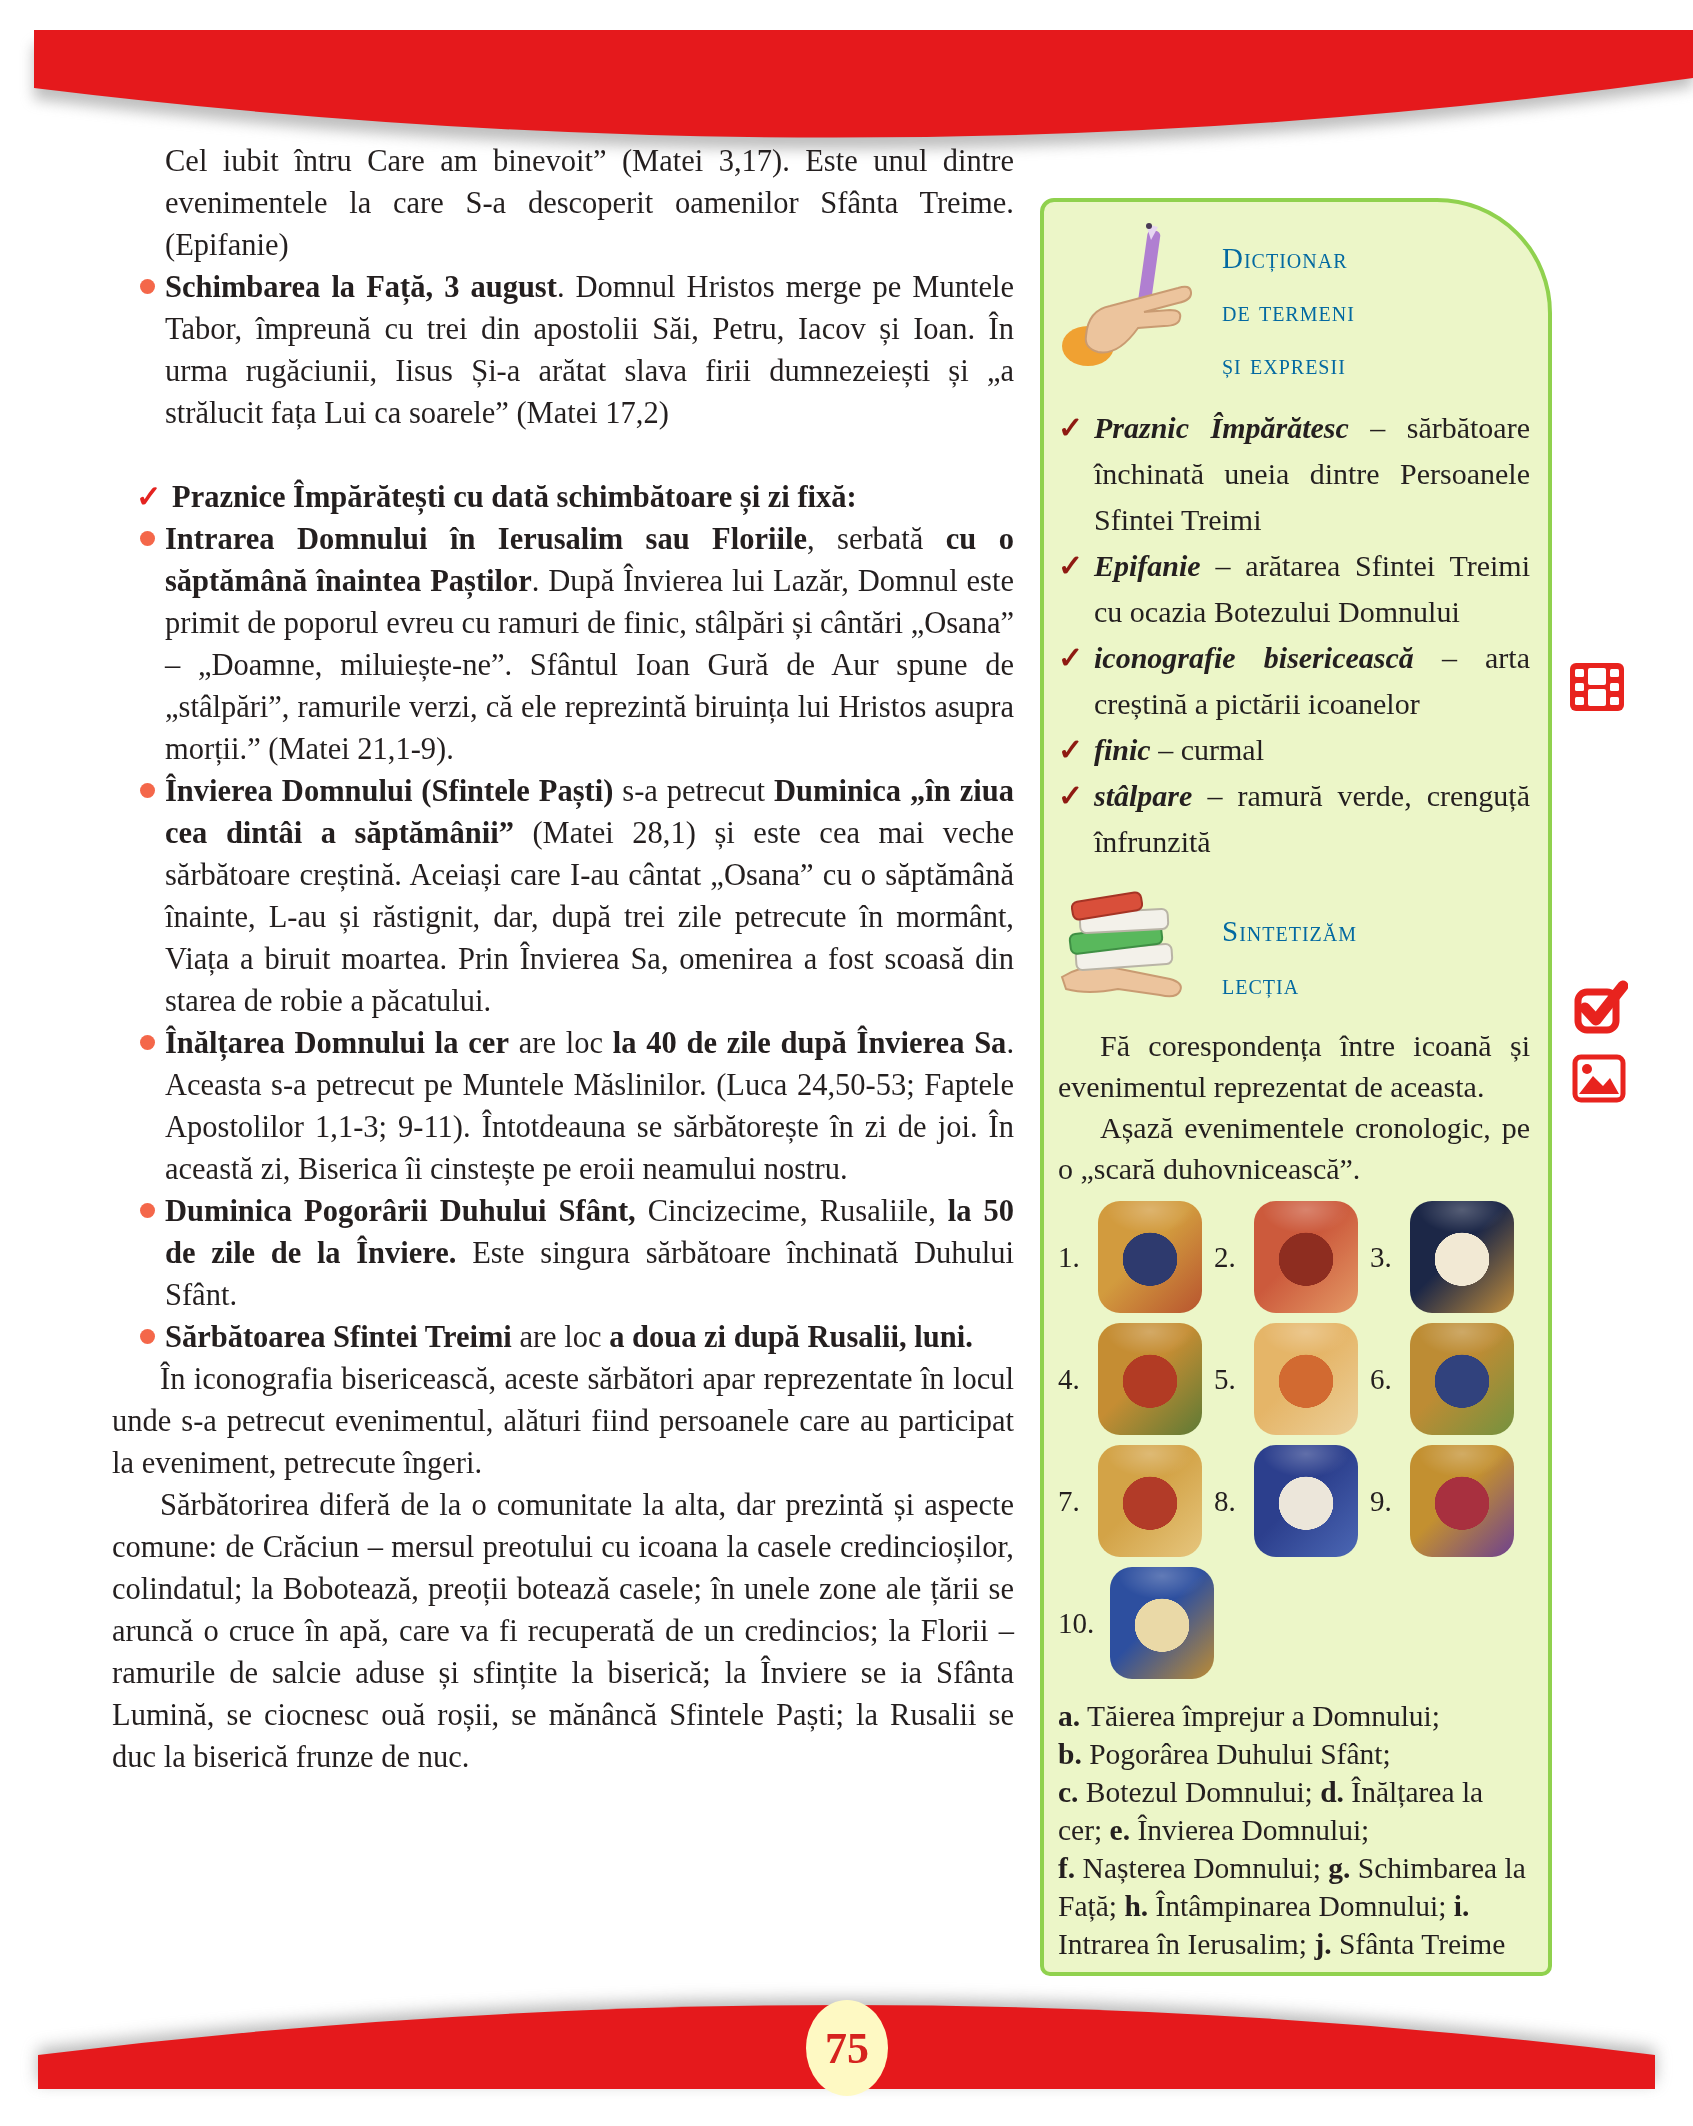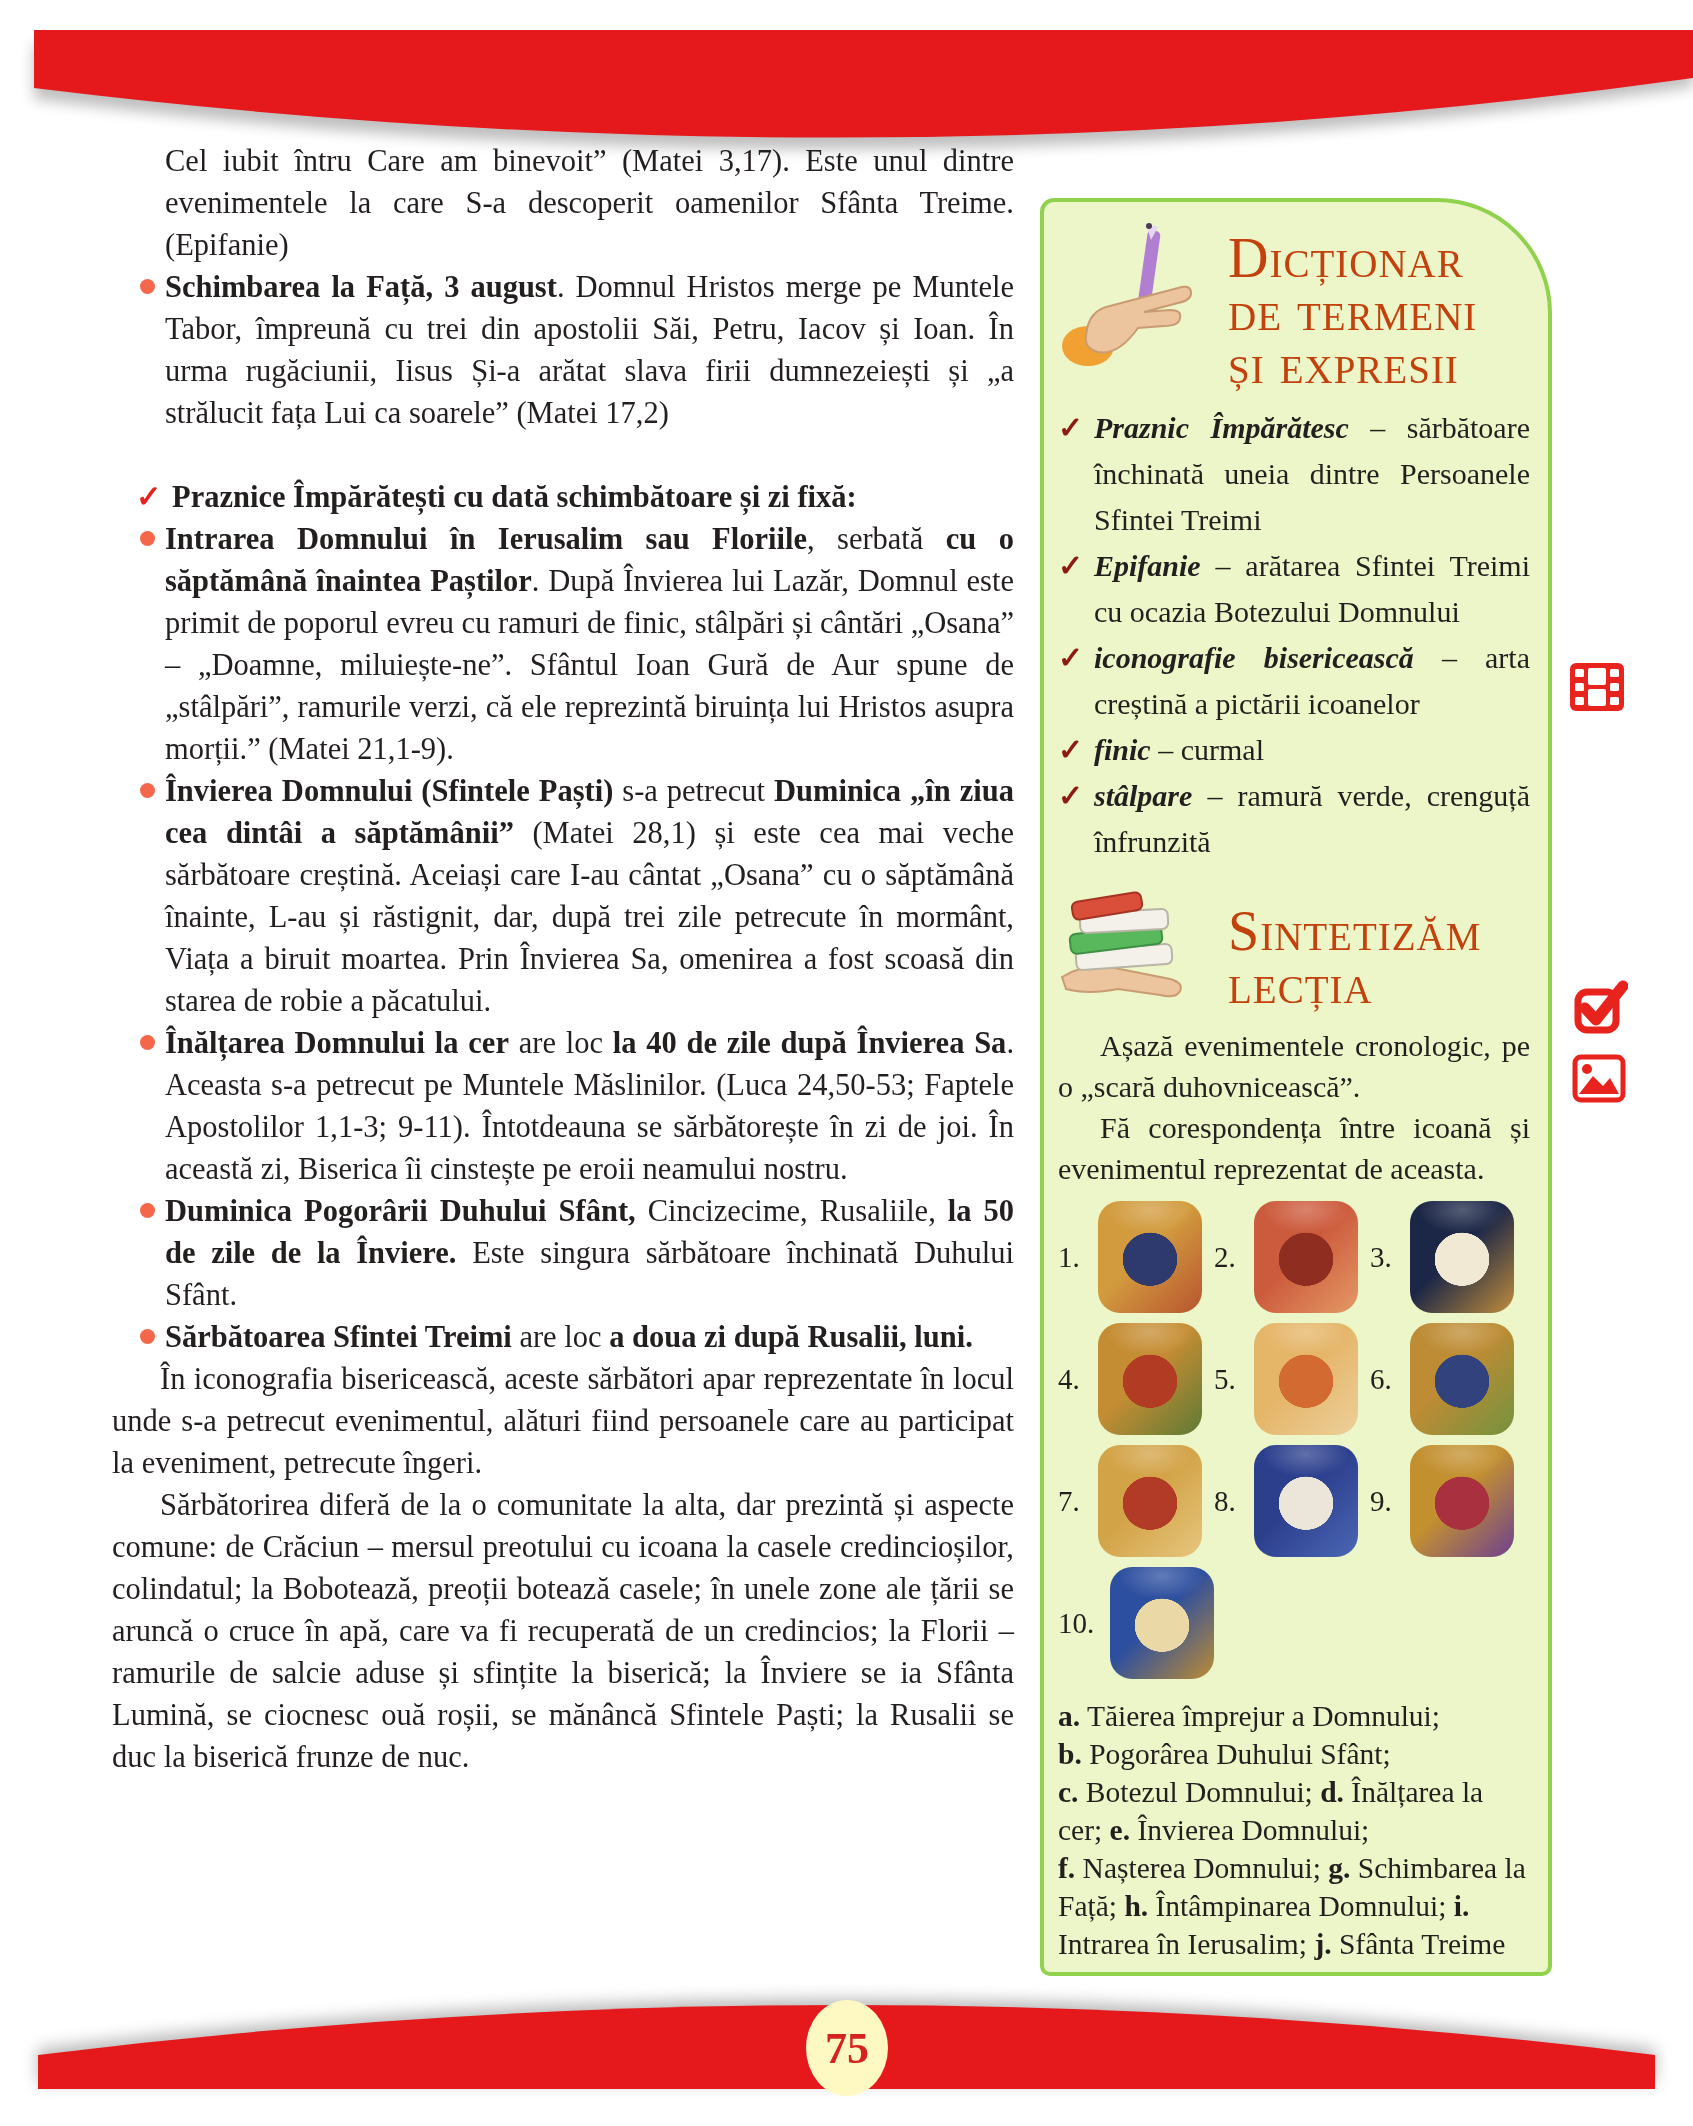--- a/index.html
+++ b/index.html
@@ -36,22 +36,22 @@
 
   
   #sidebar{
     left:1040px;top:198px;width:512px;height:1778px;box-sizing:border-box;
     background:#ecf6c8;border:4px solid #90d14e;border-radius:14px 115px 10px 10px;
     padding:16px 18px 0 14px;
   }
   .sb-header{display:flex;align-items:flex-start;}
   .sb-header .img{flex:none;}
   .sc-title{
-    font-variant:small-caps;color:#c2410c;font-size:56px;line-height:53px;
-    letter-spacing:1px;margin-left:20px;padding-top:14px;
+    font-variant:small-caps;color:#0369a1;font-size:29px;line-height:53px;
+    letter-spacing:1px;margin-left:14px;padding-top:14px;
   }
   #dict-list{margin-top:14px;font-size:30px;line-height:46px;}
   .dict-item{position:relative;padding-left:36px;text-align:justify;}
   .dict-item .chk{position:absolute;left:0;top:0;color:#8f1a12;font-weight:bold;}
   .sx-header{display:flex;align-items:flex-end;margin-top:26px;}
   .sx-paras{margin-top:14px;font-size:30px;line-height:41px;text-align:justify;}
   .sx-paras p{margin:0;text-indent:42px;}
   #icon-grid{margin-top:12px;}
   .g-row{display:flex;align-items:center;margin-top:10px;}
   .g-num{flex:none;width:40px;font-size:29px;}
@@ -169,22 +169,22 @@
         <rect x="14" y="6" width="70" height="18" rx="6" fill="#d94f3a" stroke="#a53425" stroke-width="2" transform="rotate(-9 49 15)"></rect>
       </svg>
     </span>
     <div class="sc-title" style="padding-top:0">
       <div>Sintetizăm</div>
       <div>lecția</div>
     </div>
   </div>
 
   <div class="sx-paras">
+    <p>Fă corespondența între icoană și evenimentul reprezentat de aceasta.</p>
     <p>Așază evenimentele cronologic, pe o „scară duhovnicească”.</p>
-    <p>Fă corespondența între icoană și evenimentul reprezentat de aceasta.</p>
   </div>
 
   <div id="icon-grid">
     <div class="g-row">
       <span class="g-num">1.</span>
       <div class="tile" style="background: radial-gradient(42% 38% at 50% 52%, rgb(46, 58, 110) 0%, rgb(46, 58, 110) 62%, rgba(0, 0, 0, 0) 63%), radial-gradient(60% 30% at 50% 8%, rgba(255, 255, 255, 0.25), rgba(255, 255, 255, 0) 70%), linear-gradient(135deg, rgb(210, 155, 62) 0%, rgb(210, 155, 62) 45%, rgb(184, 84, 47) 100%);"></div>
       <span class="g-num" style="margin-left:8px">2.</span>
       <div class="tile" style="background: radial-gradient(42% 38% at 50% 52%, rgb(142, 45, 32) 0%, rgb(142, 45, 32) 62%, rgba(0, 0, 0, 0) 63%), radial-gradient(60% 30% at 50% 8%, rgba(255, 255, 255, 0.25), rgba(255, 255, 255, 0) 70%), linear-gradient(135deg, rgb(204, 90, 60) 0%, rgb(204, 90, 60) 45%, rgb(228, 154, 102) 100%);"></div>
       <span class="g-num" style="margin-left:8px">3.</span>
       <div class="tile" style="background: radial-gradient(42% 38% at 50% 52%, rgb(242, 233, 212) 0%, rgb(242, 233, 212) 62%, rgba(0, 0, 0, 0) 63%), radial-gradient(60% 30% at 50% 8%, rgba(255, 255, 255, 0.25), rgba(255, 255, 255, 0) 70%), linear-gradient(135deg, rgb(28, 39, 71) 0%, rgb(28, 39, 71) 45%, rgb(192, 141, 60) 100%);"></div>

